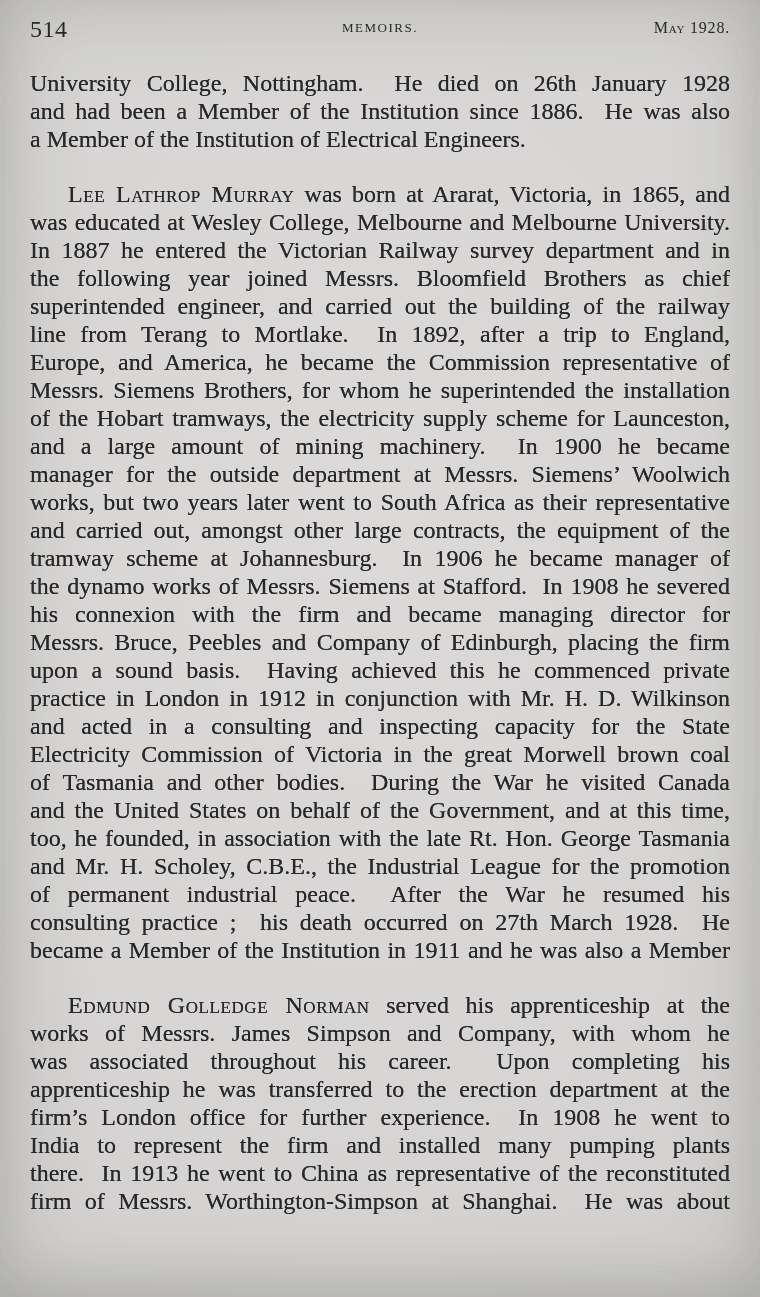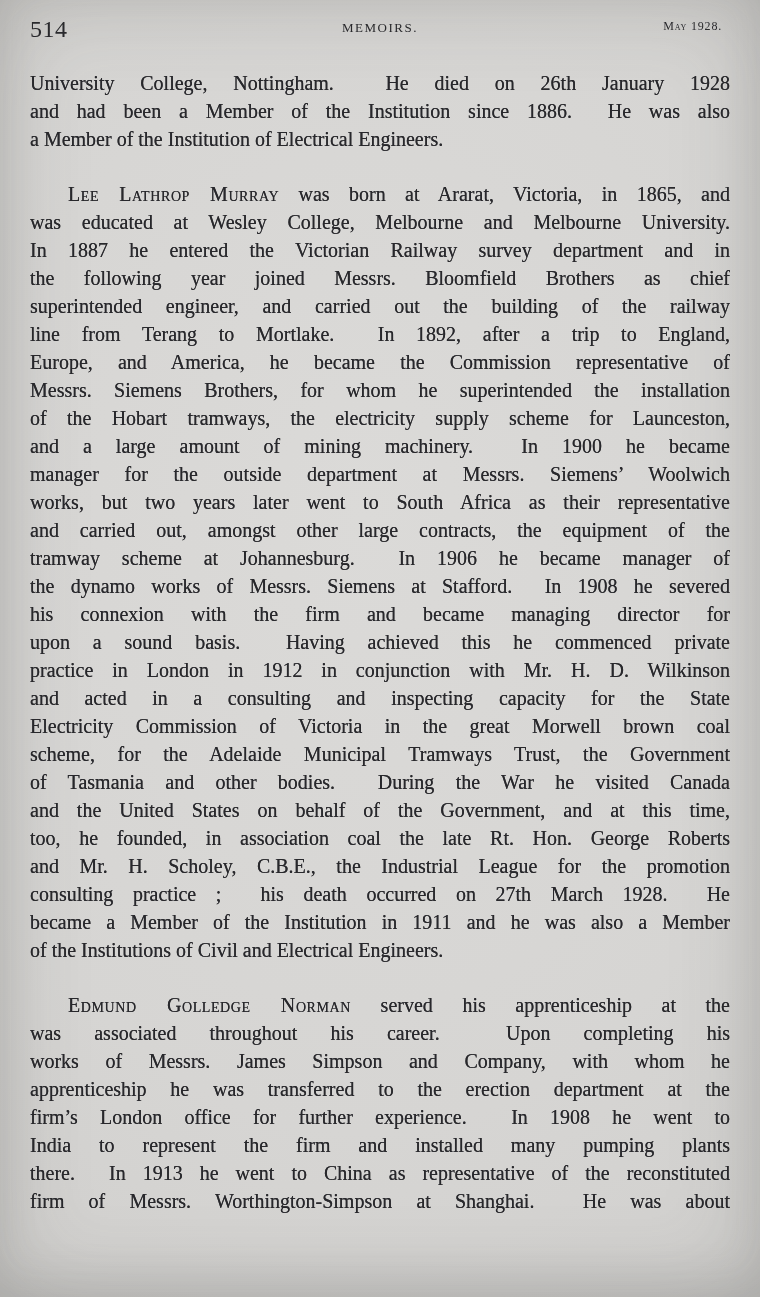--- a/index.html
+++ b/index.html
@@ -42,30 +42,30 @@
   .running-title {
     position: absolute;
     left: 50%;
     top: 4px;
     transform: translateX(-50%);
     font-size: 13px;
     letter-spacing: 1.5px;
   }
   .issue-date {
     position: absolute;
-    right: 8px;
+    right: 0;
     top: 3px;
-    font-size: 12px;
+    font-size: 16px;
     font-variant: small-caps;
     letter-spacing: 0.8px;
   }
   .text-block {
     margin: 23px 30px 0 30px;
     width: 700px;
-    font-size: 20px;
+    font-size: 24px;
     line-height: 28px;
     text-shadow: 0 0 0.6px rgba(40, 40, 44, 0.85);
   }
   .paragraph + .paragraph {
     margin-top: 27px;
   }
   .line {
     text-align: justify;
     text-align-last: justify;
     white-space: nowrap;
@@ -109,37 +109,37 @@
         <div class="line">Europe, and America, he became the Commission representative of</div>
         <div class="line">Messrs. Siemens Brothers, for whom he superintended the installation</div>
         <div class="line">of the Hobart tramways, the electricity supply scheme for Launceston,</div>
         <div class="line">and a large amount of mining machinery.&nbsp; In 1900 he became</div>
         <div class="line">manager for the outside department at Messrs. Siemens’ Woolwich</div>
         <div class="line">works, but two years later went to South Africa as their representative</div>
         <div class="line">and carried out, amongst other large contracts, the equipment of the</div>
         <div class="line">tramway scheme at Johannesburg.&nbsp; In 1906 he became manager of</div>
         <div class="line">the dynamo works of Messrs. Siemens at Stafford.&nbsp; In 1908 he severed</div>
         <div class="line">his connexion with the firm and became managing director for</div>
+        <div class="line">Messrs. Bruce, Peebles and Company of Edinburgh, placing the firm</div>
         <div class="line">upon a sound basis.&nbsp; Having achieved this he commenced private</div>
         <div class="line">practice in London in 1912 in conjunction with Mr. H. D. Wilkinson</div>
         <div class="line">and acted in a consulting and inspecting capacity for the State</div>
         <div class="line">Electricity Commission of Victoria in the great Morwell brown coal</div>
-        <div class="line">scheme, for the Adelaide Municipal Tramways Trust, the Government</div>
         <div class="line">of Tasmania and other bodies.&nbsp; During the War he visited Canada</div>
         <div class="line">and the United States on behalf of the Government, and at this time,</div>
-        <div class="line">too, he founded, in association coal the late Rt. Hon. George Roberts</div>
+        <div class="line">too, he founded, in association with the late Rt. Hon. George Tasmania</div>
         <div class="line">and Mr. H. Scholey, C.B.E., the Industrial League for the promotion</div>
+        <div class="line">of permanent industrial peace.&nbsp; After the War he resumed his</div>
         <div class="line">consulting practice ;&nbsp; his death occurred on 27th March 1928.&nbsp; He</div>
         <div class="line">became a Member of the Institution in 1911 and he was also a Member</div>
-        <div class="line flush-left">of the Institutions of Civil and Electrical Engineers.</div>
       </div>
       <div class="paragraph indented">
         <div class="line"><span class="memoir-name">Edmund Golledge Norman</span> served his apprenticeship at the</div>
+        <div class="line">works of Messrs. James Simpson and Company, with whom he</div>
         <div class="line">was associated throughout his career.&nbsp; Upon completing his</div>
-        <div class="line">works of Messrs. James Simpson and Company, with whom he</div>
         <div class="line">apprenticeship he was transferred to the erection department at the</div>
         <div class="line">firm’s London office for further experience.&nbsp; In 1908 he went to</div>
         <div class="line">India to represent the firm and installed many pumping plants</div>
         <div class="line">there.&nbsp; In 1913 he went to China as representative of the reconstituted</div>
         <div class="line">firm of Messrs. Worthington-Simpson at Shanghai.&nbsp; He was about</div>
       </div>
     </main>
 </div>
 
 </body></html>

